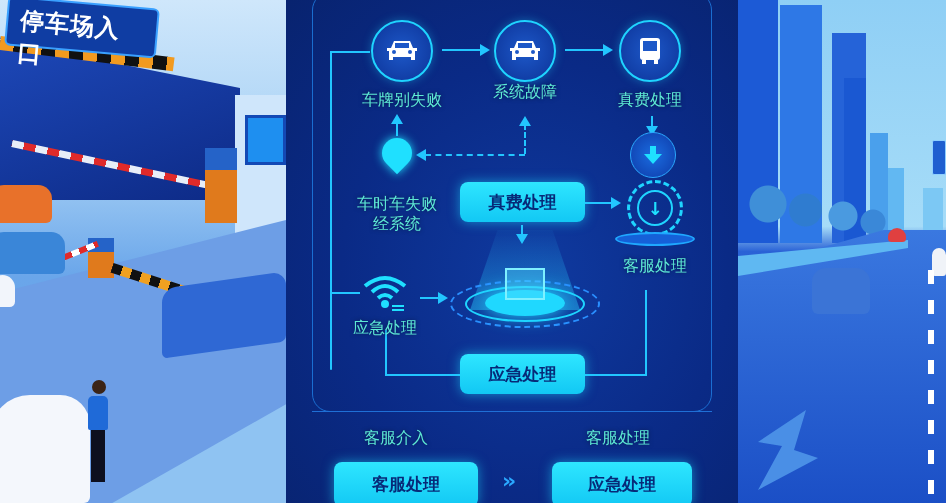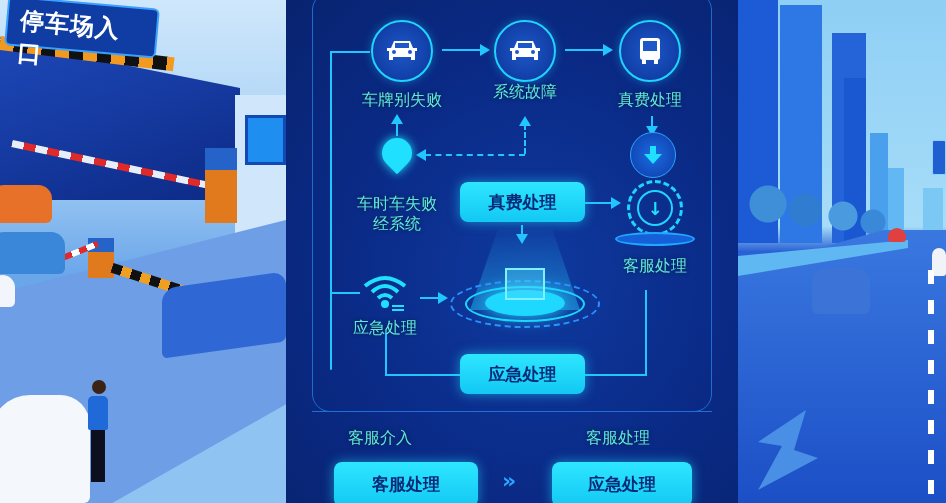--- a/index.html
+++ b/index.html
@@ -196,17 +196,17 @@
   </div>
   <div class="lbl" style="margin-top:6px">应急处理</div>
 </div>
 <div class="line" style="left:420px;top:297px;width:20px;height:2px"></div>
 <div class="arrowR" style="left:438px;top:292px"></div>
 
 <div class="btn" style="left:460px;top:354px;width:125px;height:40px">应急处理</div>
 
 <div class="divider"></div>
 
-<div class="lbl" style="position:absolute;left:348px;top:428px">客服介入</div>
+<div class="lbl" style="position:absolute;left:364px;top:428px">客服介入</div>
 <div class="lbl" style="position:absolute;left:586px;top:428px">客服处理</div>
 <div class="btn" style="left:334px;top:462px;width:144px;height:45px">客服处理</div>
 <div style="position:absolute;left:502px;top:468px;color:#2aa8ff;font-size:22px;font-weight:bold">»</div>
 <div class="btn" style="left:552px;top:462px;width:140px;height:45px">应急处理</div>
 
 </body></html>

